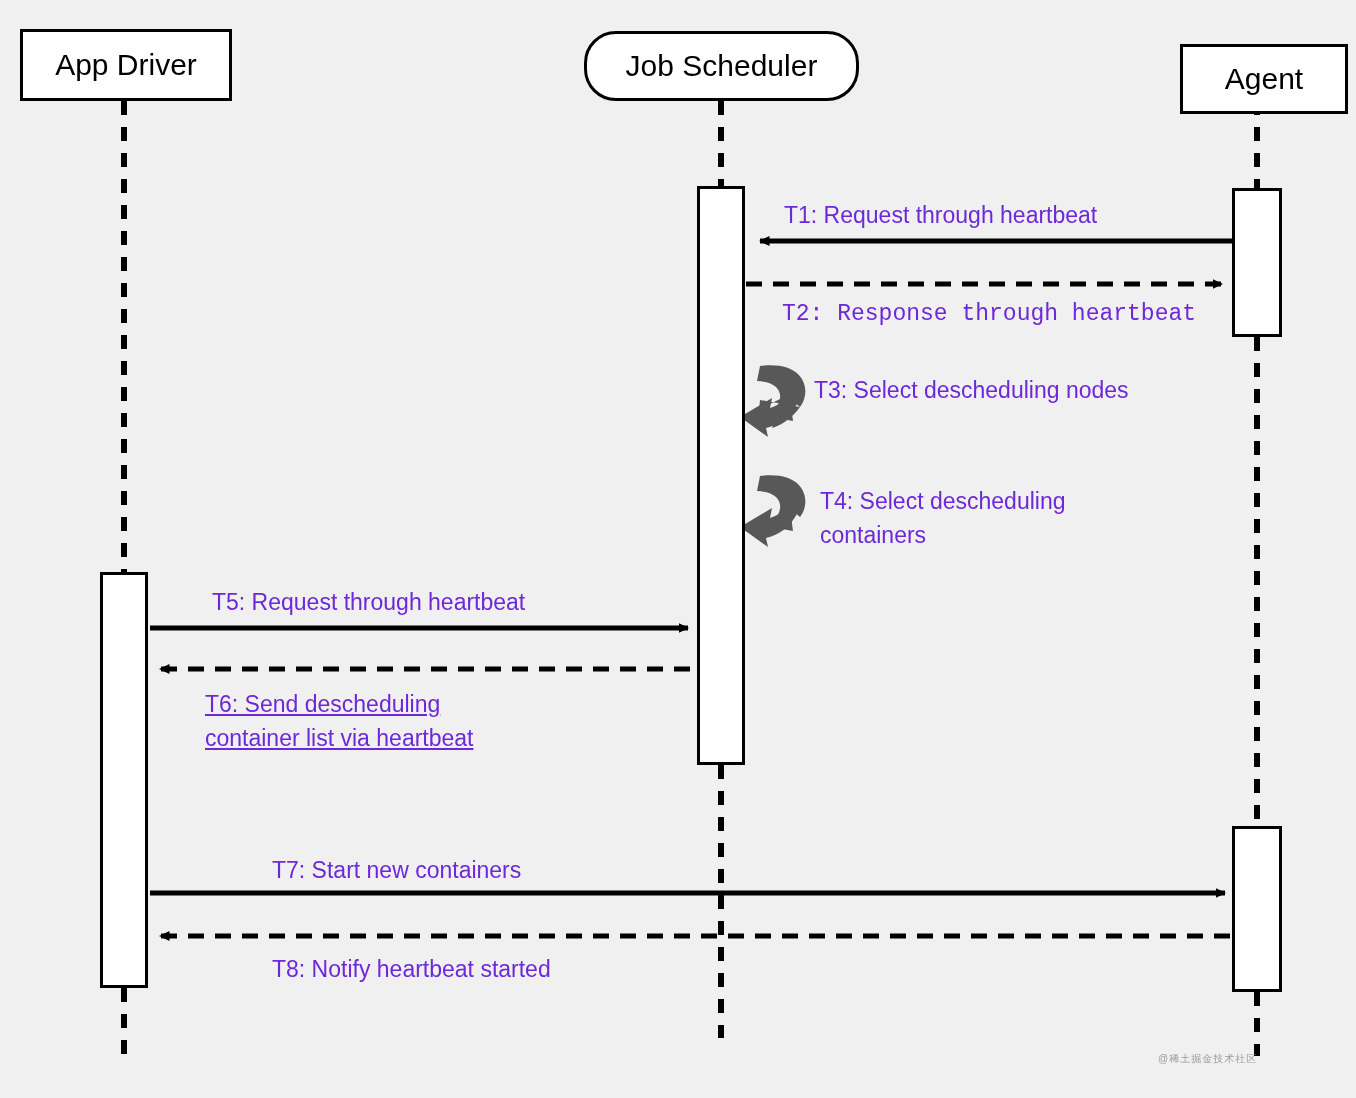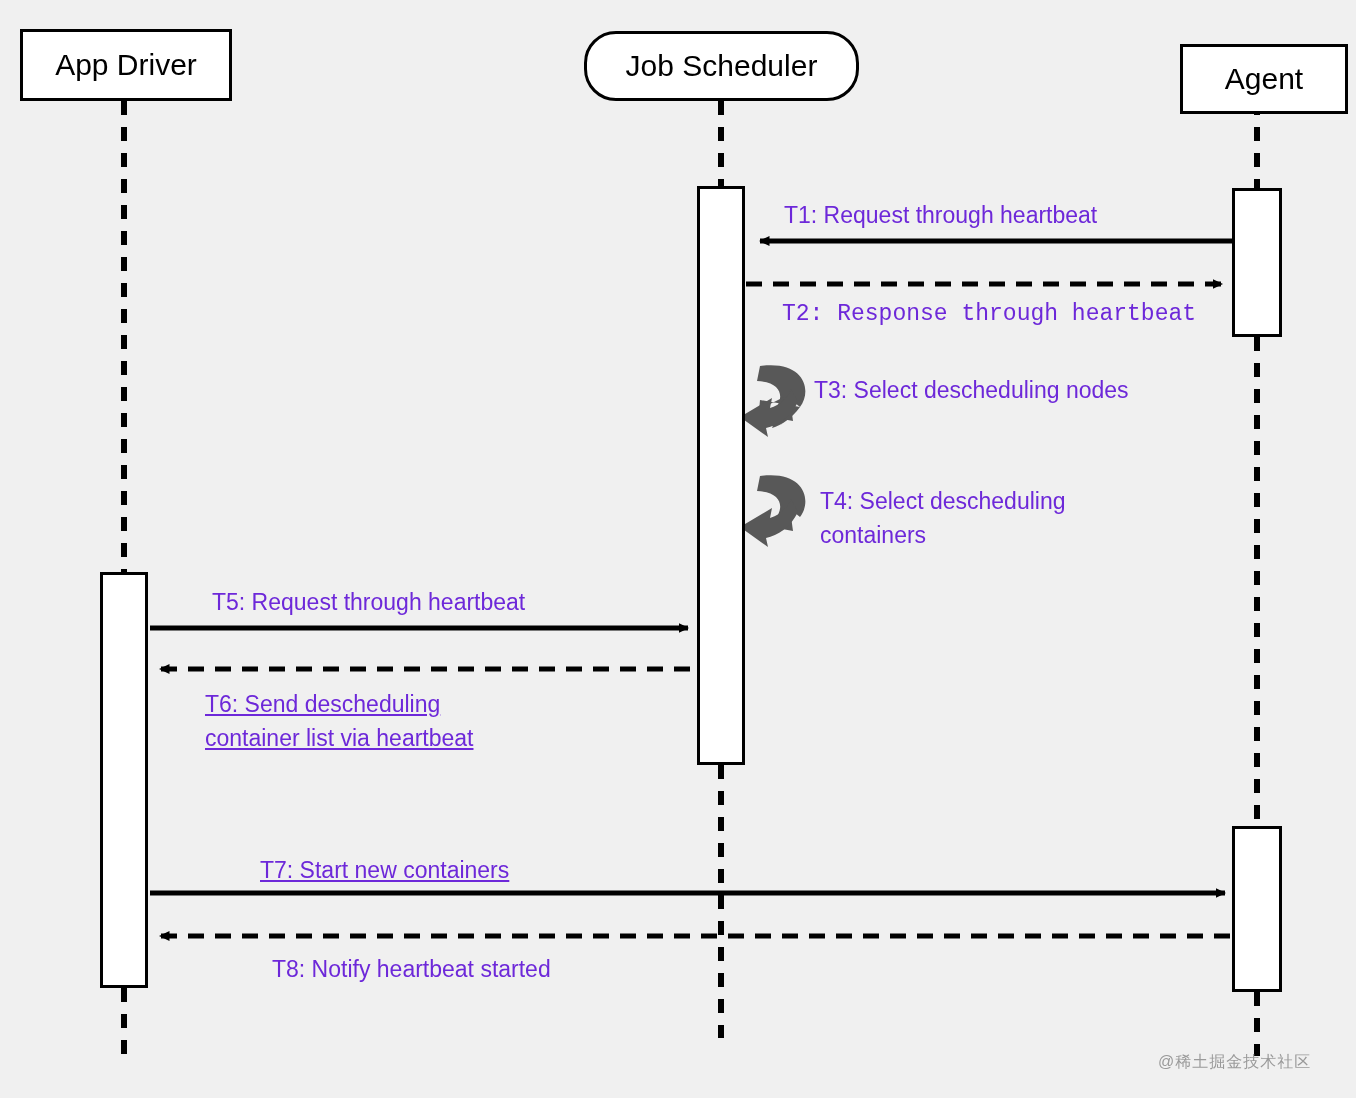--- a/index.html
+++ b/index.html
@@ -45,21 +45,21 @@
   }
   .msg-label {
     position: absolute;
     font-size: 23px;
     line-height: 34px;
     color: #6d28d9;
     white-space: pre-line;
   }
   .watermark {
     position: absolute;
-    font-size: 16px;
+    font-size: 10px;
     color: #9a9a9a;
     letter-spacing: 1px;
     white-space: nowrap;
   }
   .activation {
     position: absolute;
     background: #ffffff;
     border: 3px solid #000000;
     box-sizing: border-box;
   }
@@ -156,19 +156,19 @@
   <div class="msg-label" style="left:814px; top:373px;">T3: Select descheduling nodes</div>
 
   <div class="msg-label" style="left:820px; top:484px;">T4: Select descheduling
 containers</div>
 
   <div class="msg-label" style="left:212px; top:585px;">T5: Request through heartbeat</div>
 
   <div class="msg-label" style="left:205px; top:687px;text-decoration:underline;">T6: Send descheduling
 container list via heartbeat</div>
 
-  <div class="msg-label" style="left:260px; top:853px;text-decoration:underline;">T7: Start new containers</div>
+  <div class="msg-label" style="left:272px; top:853px;">T7: Start new containers</div>
 
   <div class="msg-label" style="left:272px; top:952px;">T8: Notify heartbeat started</div>
 
   <div class="watermark" style="left:1158px; top:1052px;">@稀土掘金技术社区</div>
 
 </div>
 
 </body></html>

